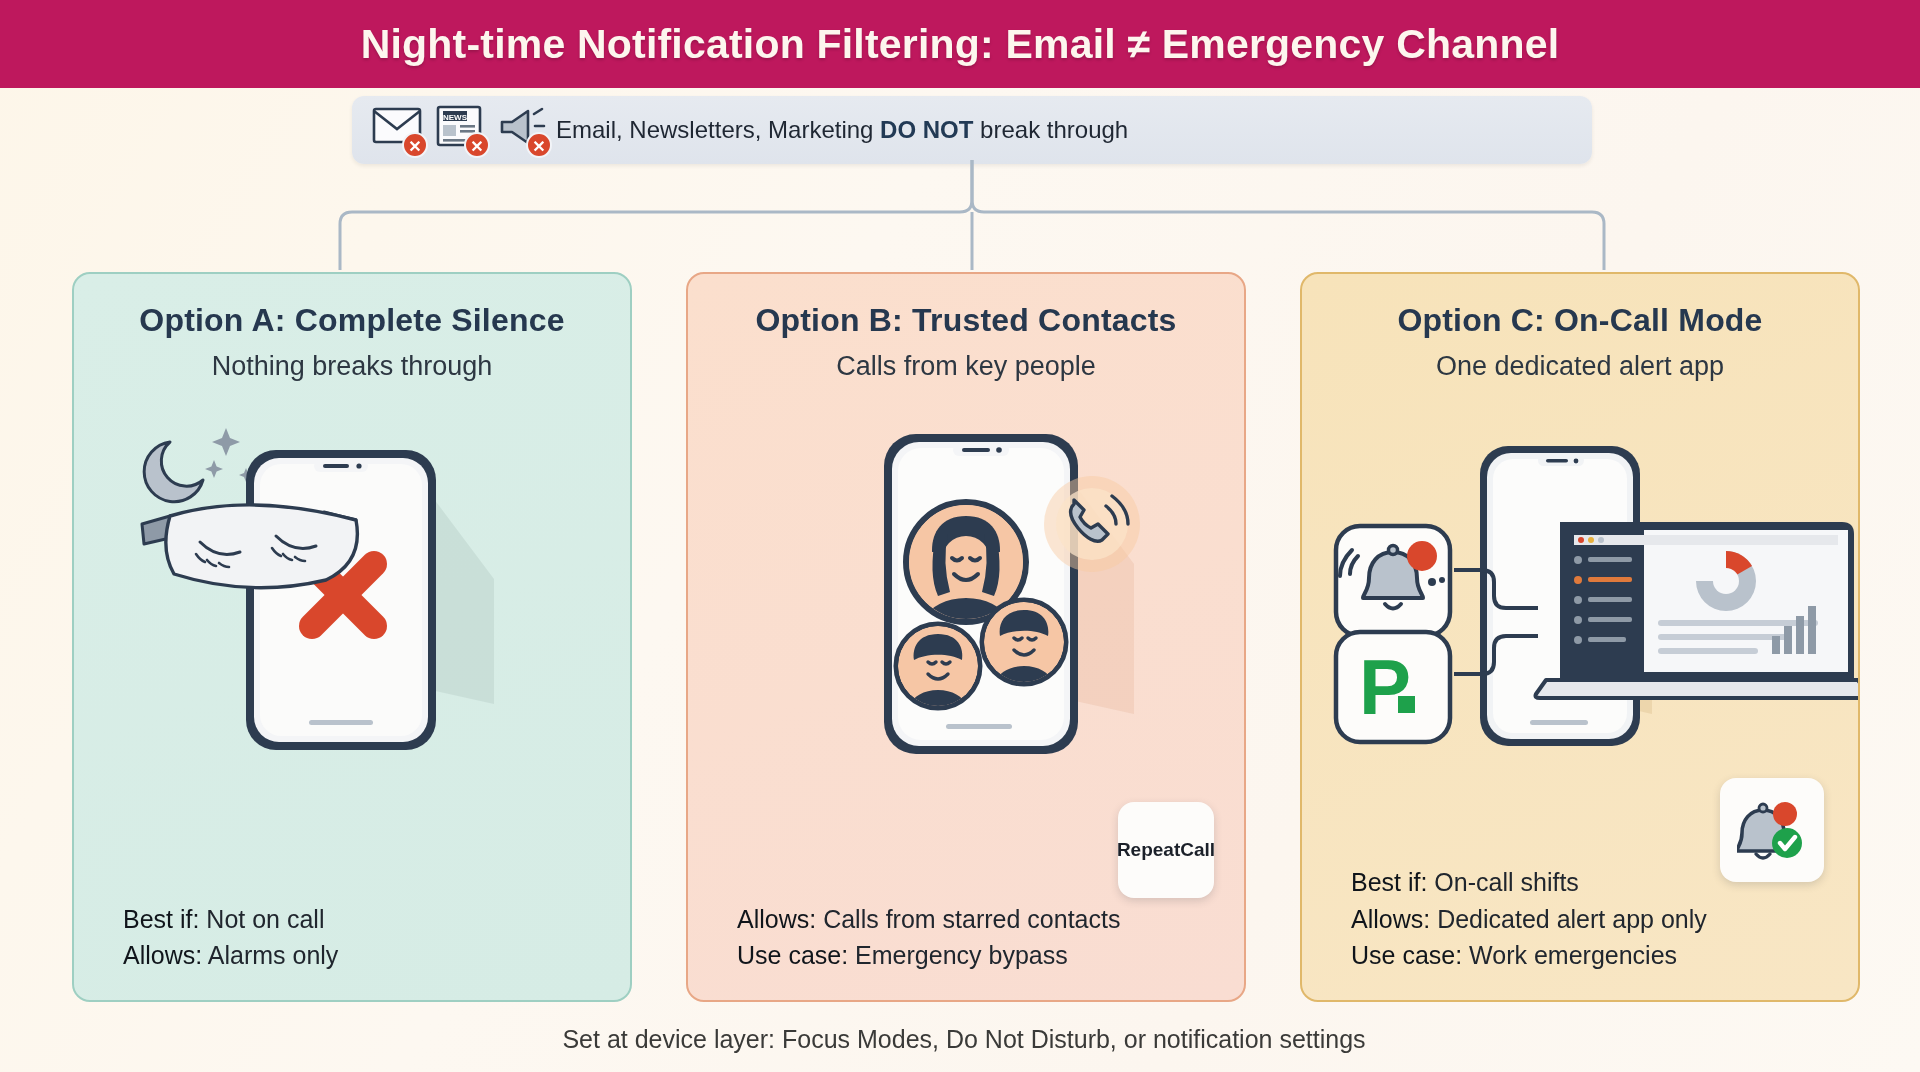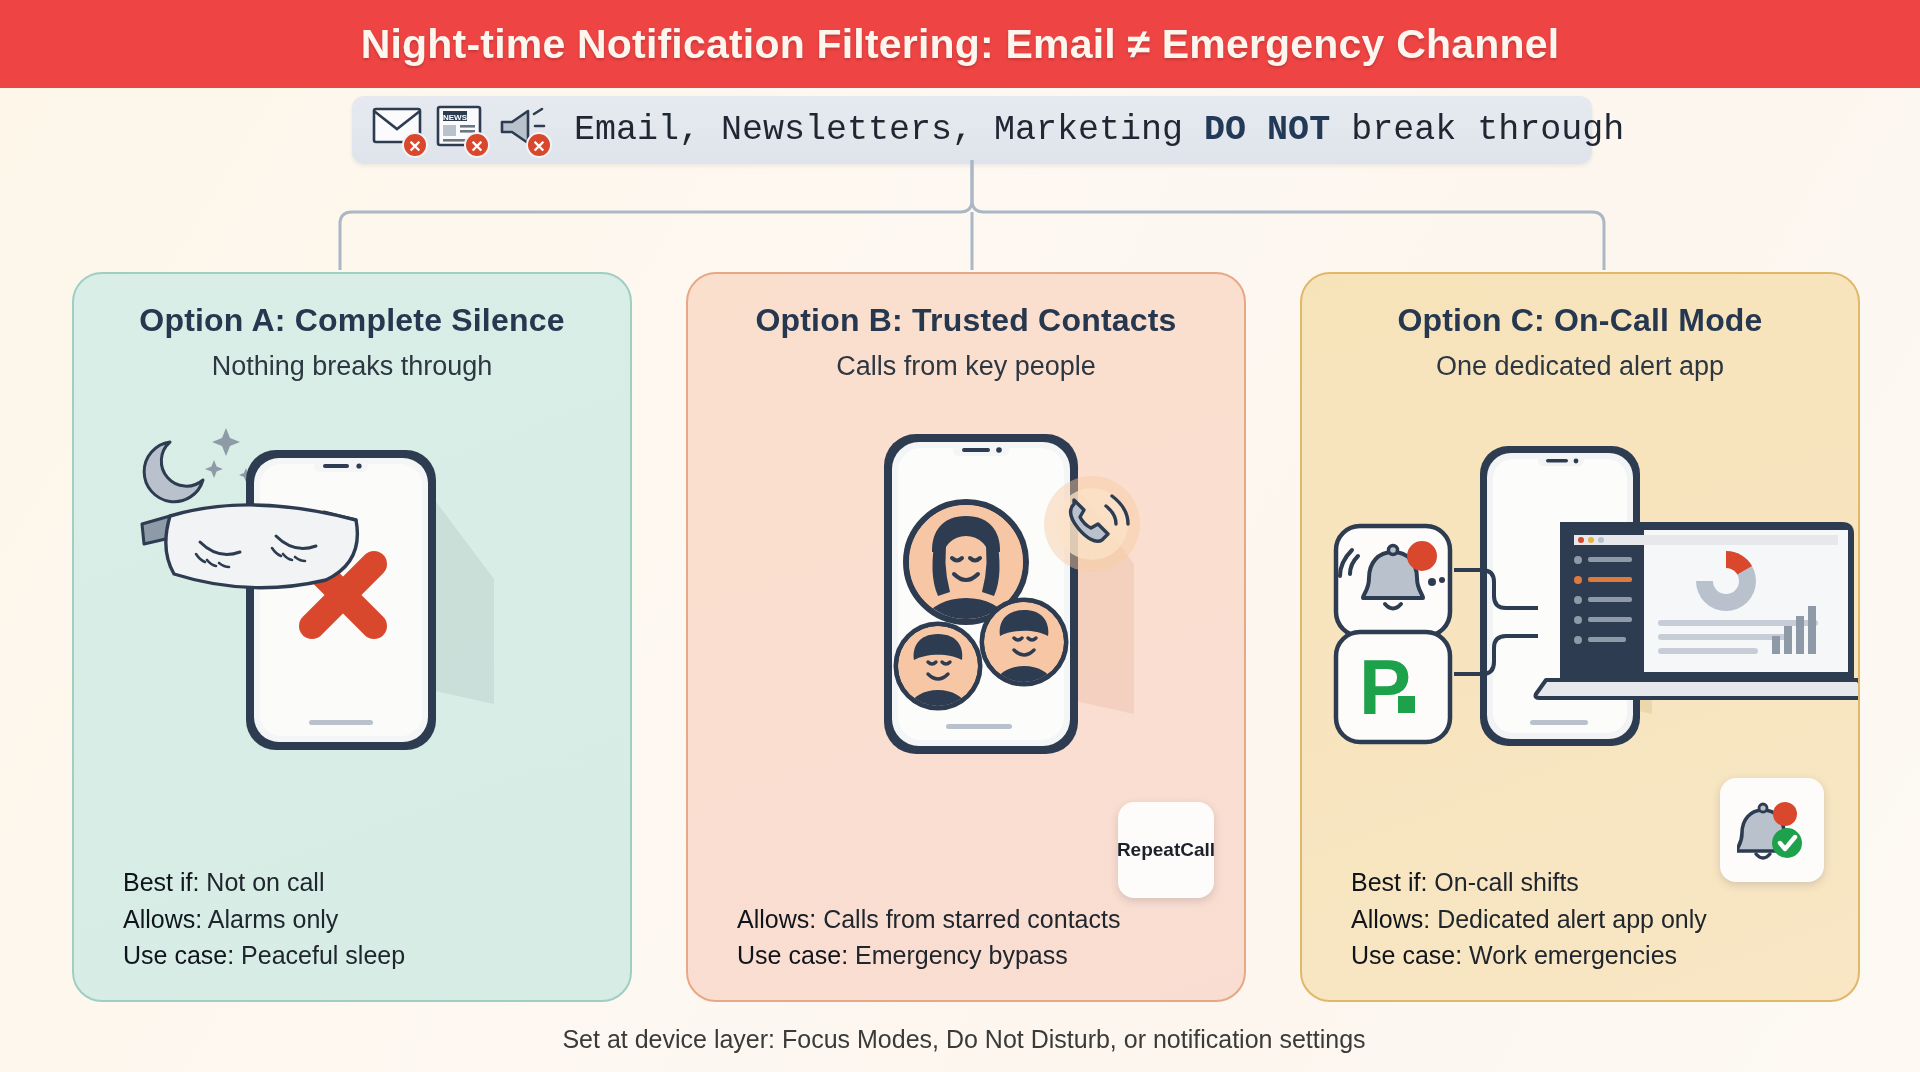--- a/index.html
+++ b/index.html
@@ -7,21 +7,21 @@
   body {
     font-family: "Liberation Sans", sans-serif;
     background: linear-gradient(120deg, #fdf6e9 0%, #fdf8f1 40%, #fcf6ef 70%, #fdf9f3 100%);
     position: relative;
     overflow: hidden;
   }
 
   
   #title-bar {
     position: absolute; left: 0; top: 0; width: 1920px; height: 88px;
-    background: #ef4444;
+    background: #be185d;
     display: flex; align-items: center; justify-content: center;
   }
   #title-text {
     color: #fdf6ee; font-size: 41px; font-weight: bold; letter-spacing: .2px;
     text-shadow: 0 2px 3px rgba(0,0,0,.18);
   }
 
   
   #banner {
     position: absolute; left: 352px; top: 96px; width: 1240px; height: 68px;
@@ -31,31 +31,31 @@
     box-shadow: 0 2px 4px rgba(0,0,0,.07);
   }
   .ban-icon { position: relative; width: 62px; height: 56px; flex: 0 0 auto; }
   .xbadge {
     position: absolute; right: 4px; bottom: 0px; width: 26px; height: 26px;
     border-radius: 50%; background: #d9472c; color: #fff;
     font-size: 16px; font-weight: bold; line-height: 26px; text-align: center;
     border: 2px solid #f2f4f8;
   }
   #banner-text {
-    font-size: 35px; color: #1f2733; margin-left: 18px; white-space: nowrap; font-family: Liberation Mono, monospace;
+    font-size: 24px; color: #1f2733; white-space: nowrap;
   }
   #banner-text b { color: #223a55; font-weight: bold; }
 
   
   #connectors { position: absolute; left: 0; top: 160px; width: 1920px; height: 110px; }
 
   
   .card {
     position: absolute; top: 272px; width: 560px; height: 730px;
-    border-radius: 30px; overflow: hidden;
+    border-radius: 18px; overflow: hidden;
   }
   #card-a { left: 72px;  background: linear-gradient(160deg,#d9eee7 0%, #d6ece5 100%); border: 2px solid #9ecfc2; }
   #card-b { left: 686px; background: linear-gradient(160deg,#fbdfcd 0%, #f9ddd2 100%); border: 2px solid #e8a786; }
   #card-c { left: 1300px;background: linear-gradient(160deg,#f7e3ba 0%, #f8e6c4 100%); border: 2px solid #e0b86a; }
 
   .card-title {
     text-align: center; font-size: 32px; font-weight: bold; color: #26384f;
     margin-top: 28px; letter-spacing: .2px;
   }
   .card-sub { text-align: center; font-size: 27px; color: #2d3742; margin-top: 12px; }
@@ -158,21 +158,20 @@
     <path d="M96 132 Q176 108 282 136 Q290 178 252 196 Q176 214 100 190 Q86 166 96 132 Z" fill="#f2f3f5" stroke="#2d3c50" stroke-width="3.4" stroke-linejoin="round"></path>
     <path d="M126 158 q18 18 40 10" fill="none" stroke="#2d3c50" stroke-width="3" stroke-linecap="round"></path>
     <path d="M122 170 q4 6 9 8 M133 176 q4 5 9 6 M145 179 q5 4 10 4" fill="none" stroke="#2d3c50" stroke-width="2.6" stroke-linecap="round"></path>
     <path d="M202 152 q18 18 40 10" fill="none" stroke="#2d3c50" stroke-width="3" stroke-linecap="round"></path>
     <path d="M198 164 q4 6 9 8 M209 170 q4 5 9 6 M221 173 q5 4 10 4" fill="none" stroke="#2d3c50" stroke-width="2.6" stroke-linecap="round"></path>
   </svg>
 
   <div class="facts">
     <div class="fact"><b>Best if:</b><span> Not on call</span></div>
     <div class="fact"><b>Allows:</b><span> Alarms only</span></div>
-    <div class="fact"><b>Use case:</b><span> Peaceful sleep</span></div>
   </div>
 </div>
 
 <div class="card" id="card-b">
   <div class="card-title">Option B: Trusted Contacts</div>
   <div class="card-sub">Calls from key people</div>
 
   <svg class="art" viewBox="0 0 560 440">
     <path d="M386 100 L446 180 L446 330 L356 310 Z" fill="#eec3ad" opacity=".5"></path>
     <rect x="196" y="50" width="194" height="320" rx="32" fill="#2d3c50"></rect>

